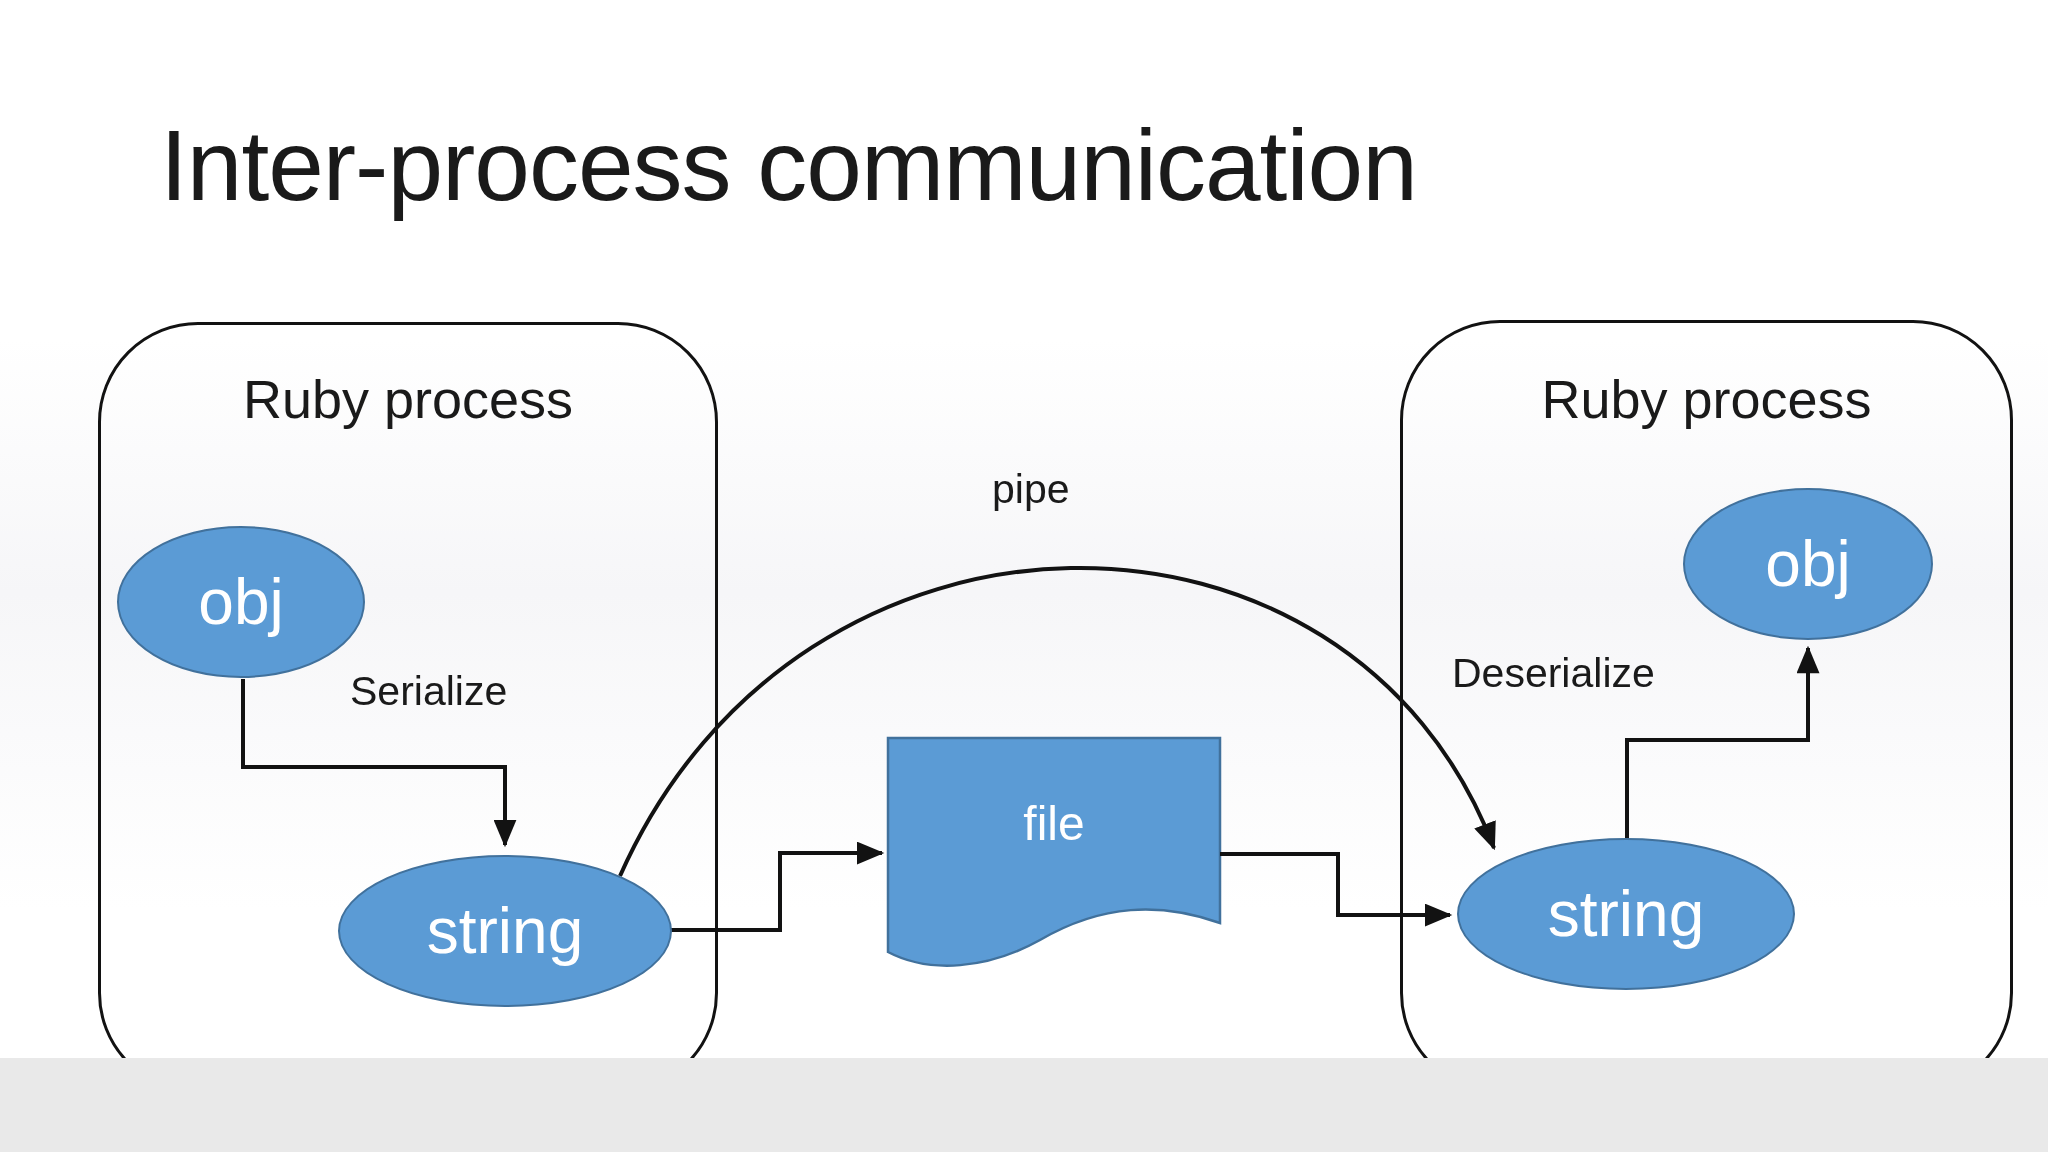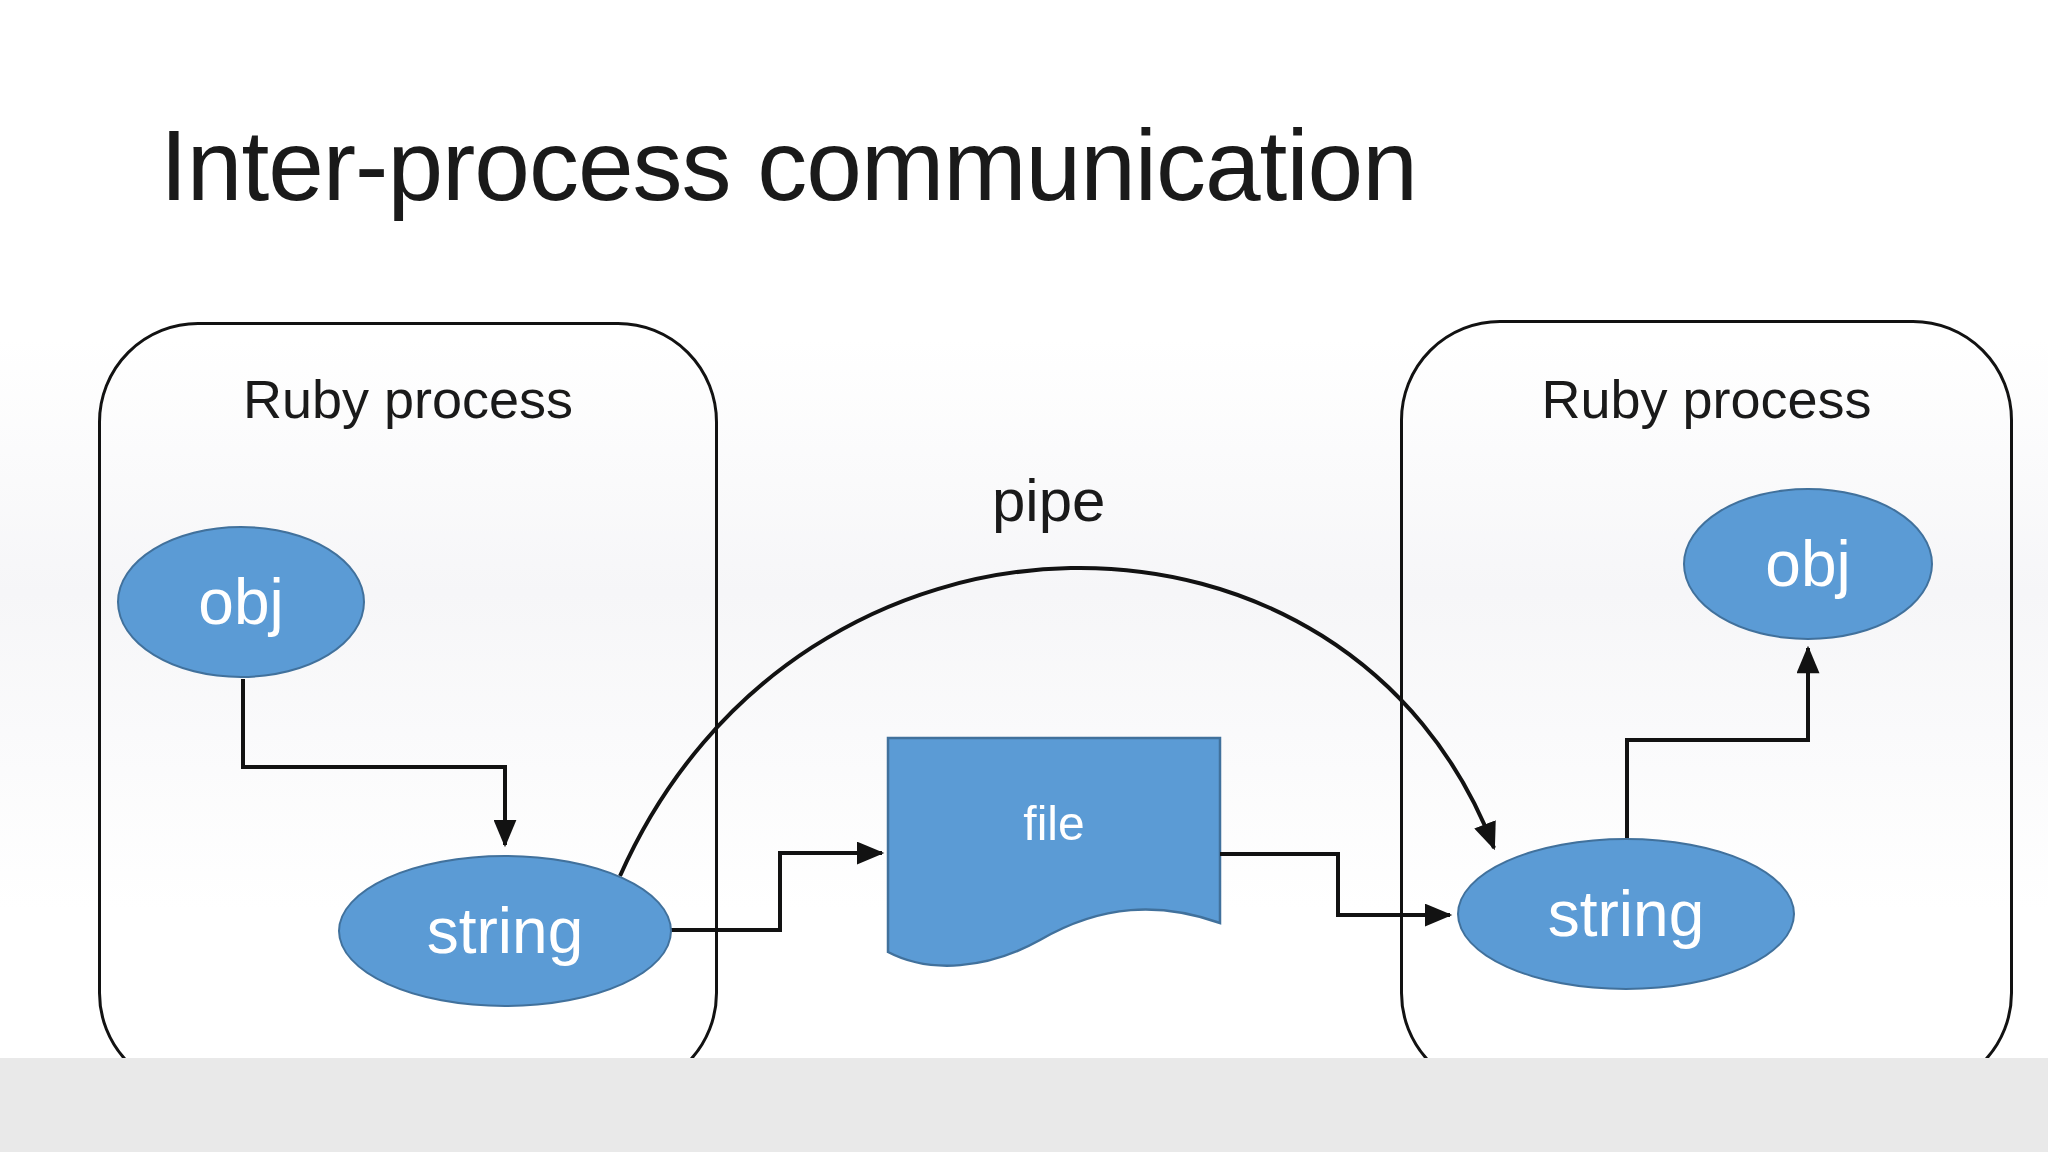--- a/index.html
+++ b/index.html
@@ -44,21 +44,21 @@
     position:absolute;display:flex;align-items:center;justify-content:center;
     background:var(--shape-fill);border:2.5px solid var(--shape-stroke);
     border-radius:50%;box-sizing:border-box;z-index:3;
     color:var(--shape-text-color);font-size:64px;font-weight:400;
   }
   .node.obj-left{left:117px;top:526px;width:248px;height:152px;}
   .node.string-left{left:338px;top:855px;width:334px;height:152px;}
   .node.obj-right{left:1683px;top:488px;width:250px;height:152px;}
   .node.string-right{left:1457px;top:838px;width:338px;height:152px;}
   .action-label{
-    position:absolute;font-size:60px;color:var(--text-color);
+    position:absolute;font-size:41px;color:var(--text-color);
     z-index:4;white-space:nowrap;
   }
   .action-label.serialize{left:350px;top:668px;}
   .action-label.deserialize{left:1452px;top:650px;}
   .action-label.pipe{left:992px;top:466px;}
   .file-label{
     position:absolute;left:888px;top:796px;width:332px;
     text-align:center;font-size:48px;color:var(--shape-text-color);
     z-index:3;white-space:nowrap;
   }
@@ -102,16 +102,18 @@
   <div class="node string-left">
     <span>string</span>
   </div>
   <div class="node obj-right">
     <span>obj</span>
   </div>
   <div class="node string-right">
     <span>string</span>
   </div>
 
+  <div class="action-label serialize">Serialize</div>
+  <div class="action-label deserialize">Deserialize</div>
   <div class="action-label pipe">pipe</div>
   <div class="file-label">file</div>
 
 </div>
 
 </body></html>

